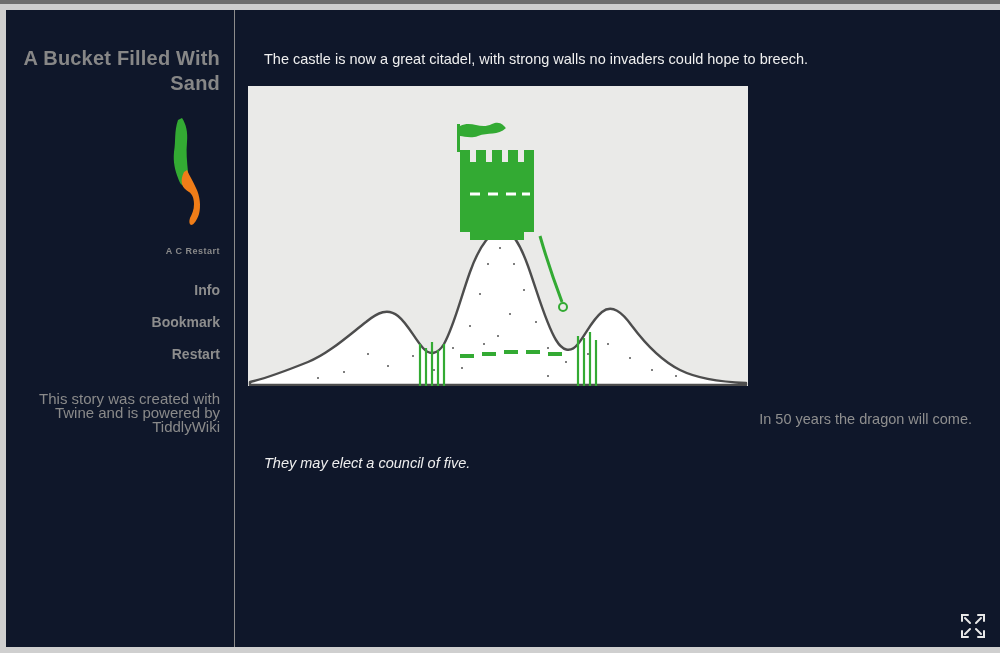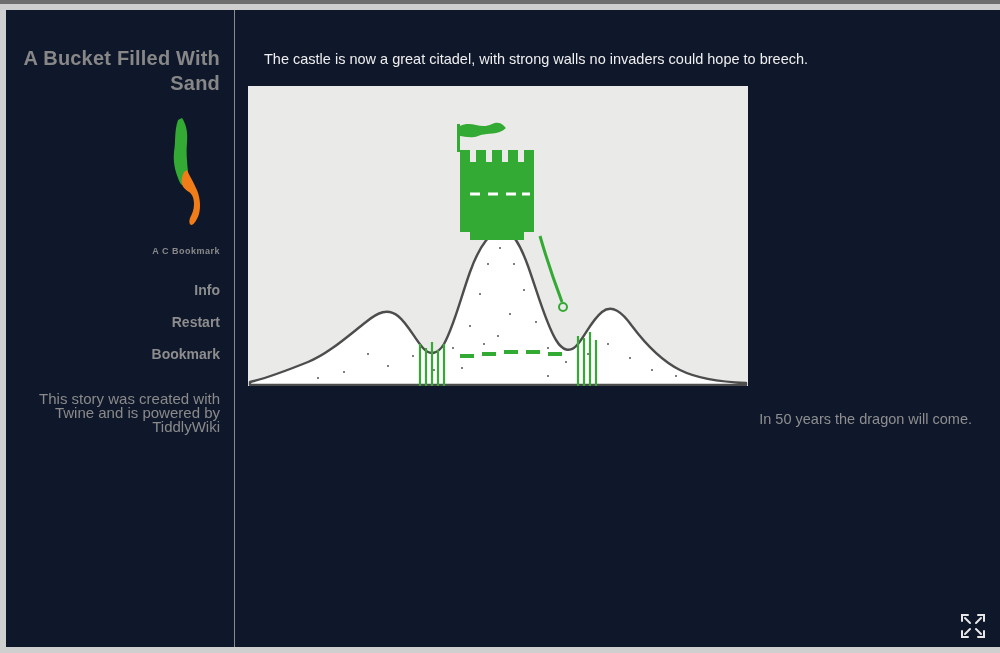--- a/index.html
+++ b/index.html
@@ -170,26 +170,26 @@
 
     <div id="site-title">A Bucket Filled With Sand</div>
 
     <div id="logo-wrap">
       <svg id="logo-svg" width="56" height="108" viewBox="0 0 56 108">
         <path d="M20 2 C16 14, 18 22, 16 34 C15 44, 17 52, 20 60 C22 66, 24 68, 27 68 C30 68, 31 62, 30 54 C29 44, 28 34, 29 24 C30 14, 28 6, 24 0 Z" fill="#33aa33"></path>
         <path d="M26 54 C24 58, 23 62, 24 66 C25 70, 28 72, 31 74 C34 76, 36 80, 36 86 C36 92, 34 96, 32 100 C31 103, 31 106, 33 107 C36 107, 39 102, 41 96 C43 88, 42 78, 38 70 C35 63, 31 57, 29 52 Z" fill="#f07d18"></path>
       </svg>
     </div>
 
-    <div id="author">A C Bookmark</div>
+    <div id="author">A C Restart</div>
 
     <div id="side-links">
       <a class="side-link" href="#">Info</a>
+      <a class="side-link" href="#">Bookmark</a>
       <a class="side-link" href="#">Restart</a>
-      <a class="side-link" href="#">Bookmark</a>
     </div>
 
     <div id="credits">This story was created with Twine and is powered by TiddlyWiki</div>
   </div>
 
   <div id="divider"></div>
 
   <div id="main">
 
     <p class="para" id="para-top">The castle is now a great citadel, with strong walls no invaders could hope to breech.</p>
@@ -278,20 +278,21 @@
           <line x1="212" y1="270" x2="226" y2="270"></line>
           <line x1="234" y1="268" x2="248" y2="268"></line>
           <line x1="256" y1="266" x2="270" y2="266"></line>
           <line x1="278" y1="266" x2="292" y2="266"></line>
           <line x1="300" y1="268" x2="314" y2="268"></line>
         </g>
       </svg>
     </div>
 
     <p class="para" id="para-3">In 50 years the dragon will come.</p>
+    <p class="para" id="para-4">They may elect a council of five.</p>
   </div>
 
   <div id="fullscreen-btn">
     <svg width="26" height="26" viewBox="0 0 26 26">
       <g stroke="#e8e8e8" stroke-width="2" fill="none" stroke-linecap="round">
         <polyline points="2,8 2,2 8,2"></polyline>
         <polyline points="18,2 24,2 24,8"></polyline>
         <polyline points="24,18 24,24 18,24"></polyline>
         <polyline points="8,24 2,24 2,18"></polyline>
         <line x1="5" y1="5" x2="10" y2="10"></line>

